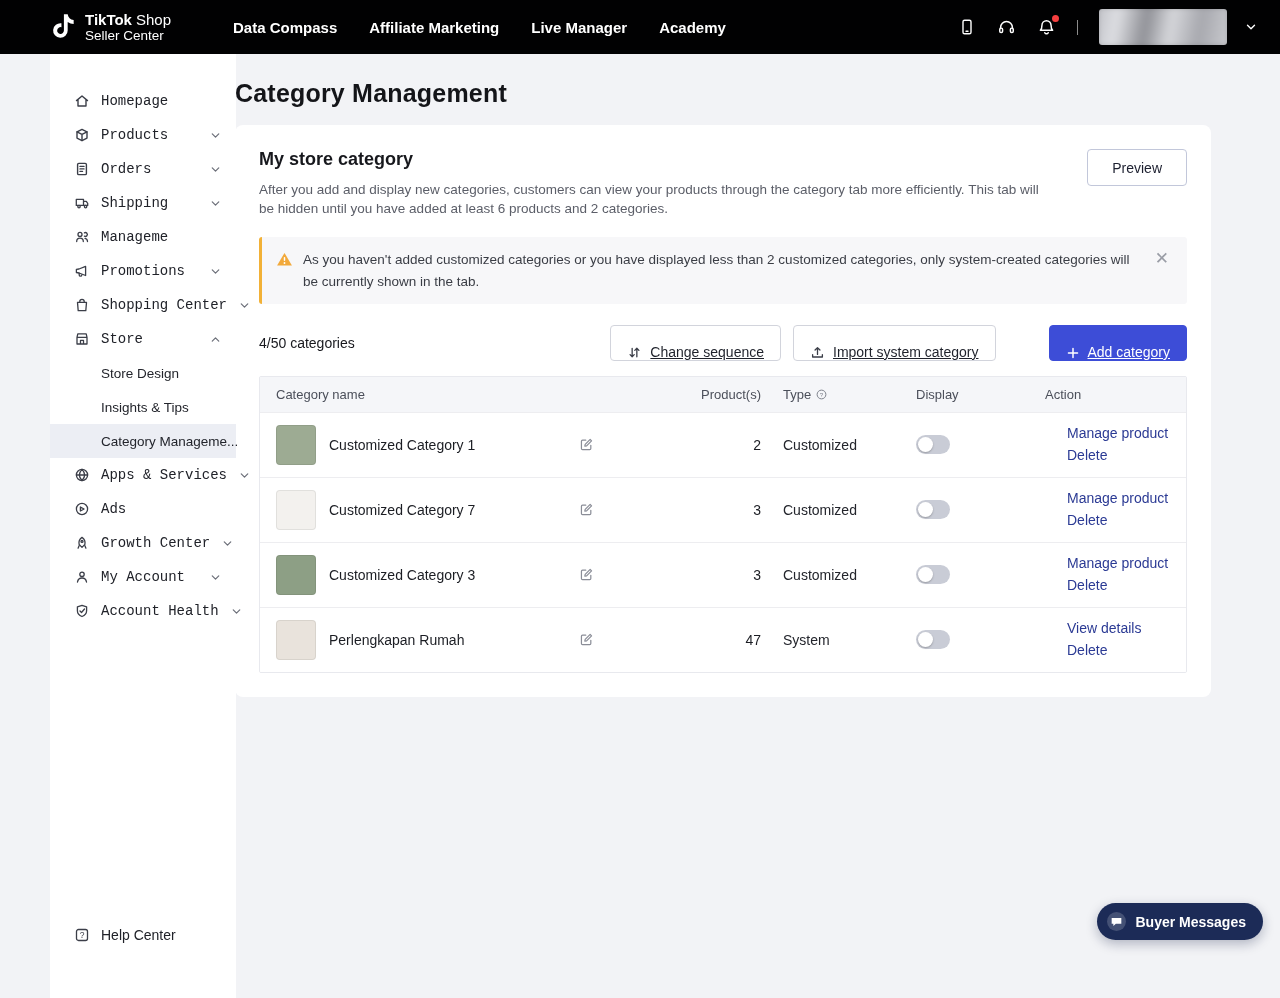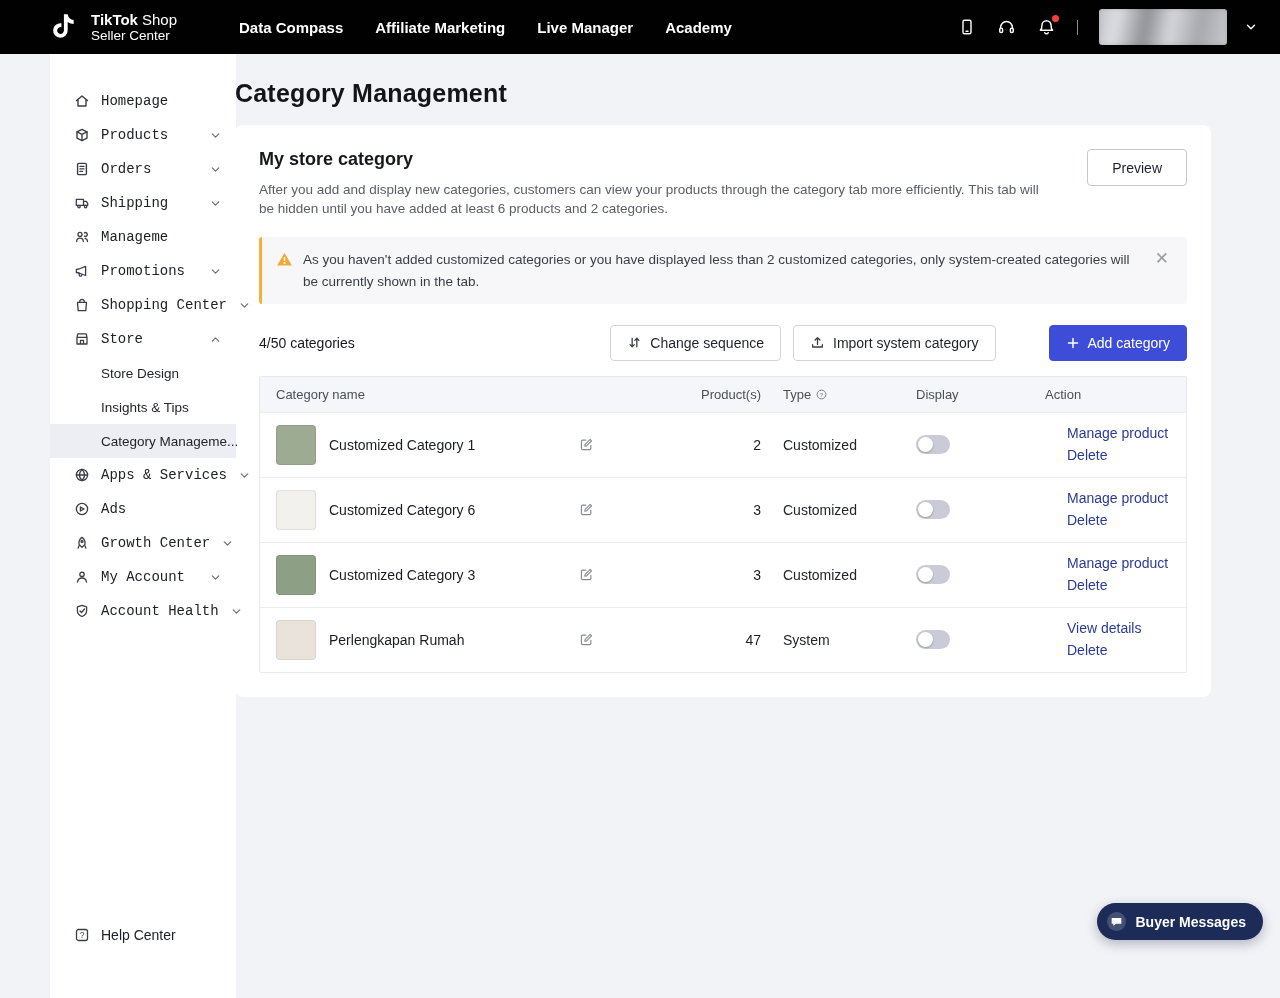--- a/index.html
+++ b/index.html
@@ -11,21 +11,21 @@
     overflow:hidden;
   }
   .screen { position:relative; width:1280px; height:998px; overflow:hidden; }
 
   
   .topnav {
     position:absolute; top:0; left:0; right:0; height:54px;
     background:#010102; display:flex; align-items:center;
     padding-left:50px; z-index:30;
   }
-  .logo { display:flex; align-items:center; gap:15px; cursor:pointer; }
+  .logo { display:flex; align-items:center; gap:9px; cursor:pointer; }
   .logo-text { color:#fff; line-height:1.15; }
   .logo-line1 { font-size:15px; }
   .logo-line1 .b { font-weight:700; }
   .logo-line1 .r { font-weight:400; margin-left:4px; }
   .logo-line2 { font-size:13.5px; font-weight:400; }
   .nav-items { display:flex; gap:32px; margin-left:62px; }
   .nav-item { color:#fff; font-size:15px; font-weight:600; cursor:pointer; }
   .topnav-right { margin-left:auto; display:flex; align-items:center; gap:21px; padding-right:22px; }
   .tn-icon { position:relative; display:flex; align-items:center; cursor:pointer; }
   .tn-dot { position:absolute; top:-3px; right:-3px; width:7px; height:7px; border-radius:50%; background:var(--danger,#F53F3F); }
@@ -86,23 +86,23 @@
   .alert-text { font-size:13.5px; line-height:1.58; color:#3a3d45; max-width:830px; }
   .alert-close {
     margin-left:auto; color:#9a9da6; font-size:17px; line-height:1;
     cursor:pointer; padding:1px 4px; flex:0 0 auto;
   }
 
   .toolbar { margin-top:21px; display:flex; align-items:center; }
   .count-text { font-size:14px; color:#17181d; }
   .toolbar-btns { margin-left:auto; display:flex; gap:12px; }
   .btn {
-    height:36px; display:inline-flex; align-items:center; gap:8px;
+    height:36px; display:inline-flex; align-items:flex-end; gap:8px;
     padding:0 16px; border-radius:4px; font-size:14px; font-weight:500;
-    border:1px solid #d2d4dc; background:#fff; color:#1f222b; cursor:pointer; font-family:inherit;
+    border:1px solid #d2d4dc; background:#fff; color:#1f222b; cursor:pointer; font-family:inherit;text-decoration:underline;
   }
   .btn-primary { background:var(--primary,#3D4DD7); border-color:var(--primary,#3D4DD7); color:#fff;margin-left:41px; }
 
   
   .table { margin-top:15px; border:1px solid #e8e9ee; border-radius:2px; overflow:hidden; }
   .thead, .trow {
     display:grid; grid-template-columns:415px 70px 150px 134px 1fr;
     padding:0 16px; align-items:center;
   }
   .thead { background:#f5f6f9; height:35px; font-size:13px; color:#4b4f5a; }
@@ -424,21 +424,21 @@
           </div>
           <div class="td td-action">
             <a class="alink">Manage product</a>
             <a class="alink">Delete</a>
           </div>
         </div>
 
         <div class="trow">
           <div class="td td-name">
             <div class="thumb" style="background: rgb(243, 241, 238);"></div>
-            <span class="cat-name">Customized Category 6</span>
+            <span class="cat-name">Customized Category 7</span>
             <svg class="edit" width="15" height="15" viewBox="0 0 16 16" fill="none" stroke="#8a8d97" stroke-width="1.3" stroke-linecap="round" stroke-linejoin="round">
                 <path d="M7.2 3.4H3.8a1.2 1.2 0 00-1.2 1.2v7.6a1.2 1.2 0 001.2 1.2h7.6a1.2 1.2 0 001.2-1.2V8.8"></path>
                 <path d="M11.9 2.6l1.5 1.5-5.3 5.3-1.9.4.4-1.9z"></path>
               </svg>
           </div>
           <div class="td td-products">3</div>
           <div class="td td-type">Customized</div>
           <div class="td td-display">
             <div class="toggle">
                 <div class="knob"></div>

